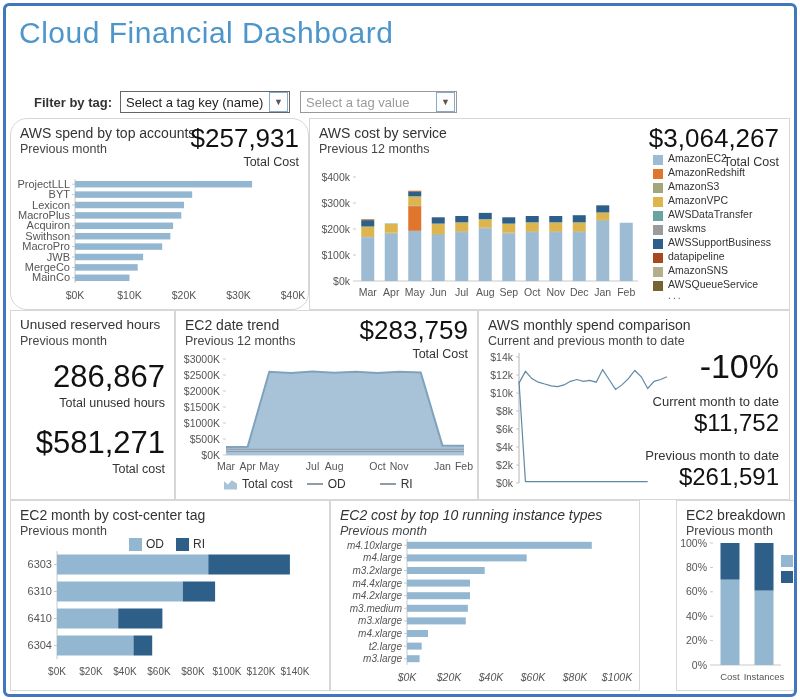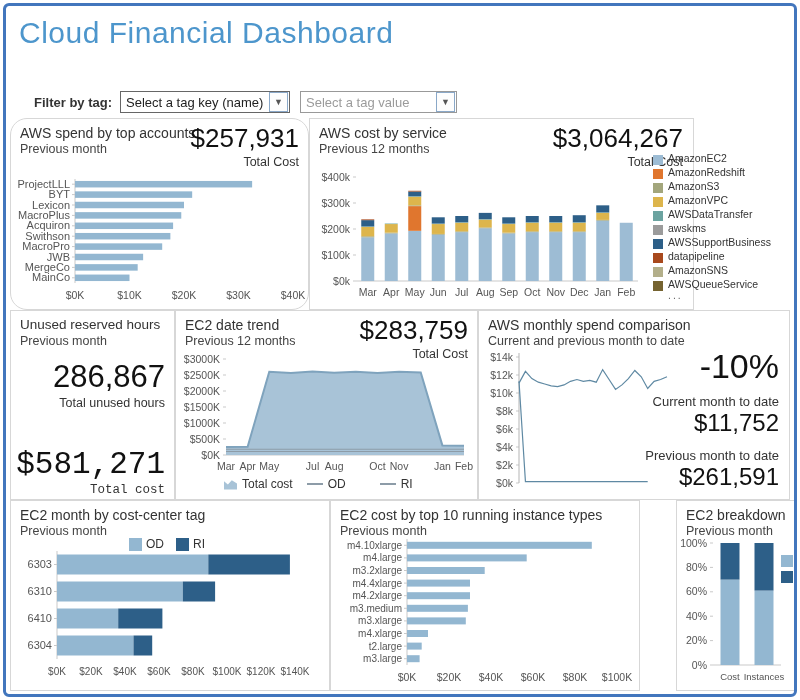--- a/index.html
+++ b/index.html
@@ -91,21 +91,21 @@
             <line x1="61" y1="104.80000000000001" x2="64" y2="104.80000000000001" stroke="#c9c9c9"></line>
             <rect x="64" y="101.55000000000001" width="54.5" height="6.5" fill="#93b7d1"></rect>
             <text x="64" y="126" text-anchor="middle" font-size="10.5" fill="#555">$0K</text>
             <text x="118.5" y="126" text-anchor="middle" font-size="10.5" fill="#555">$10K</text>
             <text x="173" y="126" text-anchor="middle" font-size="10.5" fill="#555">$20K</text>
             <text x="227.5" y="126" text-anchor="middle" font-size="10.5" fill="#555">$30K</text>
             <text x="282" y="126" text-anchor="middle" font-size="10.5" fill="#555">$40K</text>
           </svg></div>
     </div>
 
-    <div class="panel" style="left:299px;top:0;width:385px;height:192px;">
+    <div class="panel" style="left:299px;top:0;width:481px;height:192px;">
       <div class="p-title">AWS cost by service</div>
       <div class="p-sub">Previous 12 months</div>
       <div class="big-block" style="right:10px;top:4px;">
         <div class="big-num">$3,064,267</div>
         <div class="num-label">Total Cost</div>
       </div>
       <div class="chart" style="left:0;top:48px;width:340px;height:140px;"><svg width="340" height="140">
             <text x="40" y="117.5" text-anchor="end" font-size="10.5" fill="#555">$0k</text>
             <line x1="43" y1="114" x2="46" y2="114" stroke="#c9c9c9"></line>
             <text x="40" y="91.5" text-anchor="end" font-size="10.5" fill="#555">$100k</text>
@@ -233,21 +233,21 @@
         </div>
     </div>
 
     <div class="panel" style="left:0;top:192px;width:165px;height:190px;">
       <div class="p-title" style="font-size:13.5px;">Unused reserved hours</div>
       <div class="p-sub">Previous month</div>
       <div class="big-block" style="right:9px;top:48px;">
         <div class="big-num xl">286,867</div>
         <div class="num-label">Total unused hours</div>
       </div>
-      <div class="big-block" style="right:9px;top:136px;font-family:Liberation Mono, monospace;">
+      <div class="big-block" style="right:9px;top:114px;">
         <div class="big-num xl">$581,271</div>
         <div class="num-label">Total cost</div>
       </div>
     </div>
 
     <div class="panel" style="left:165px;top:192px;width:303px;height:190px;">
       <div class="p-title">EC2 date trend</div>
       <div class="p-sub">Previous 12 months</div>
       <div class="big-block" style="right:9px;top:4px;">
         <div class="big-num">$283,759</div>
@@ -358,21 +358,21 @@
             <text x="78" y="138" text-anchor="middle" font-size="10" fill="#555">$20K</text>
             <text x="112" y="138" text-anchor="middle" font-size="10" fill="#555">$40K</text>
             <text x="146" y="138" text-anchor="middle" font-size="10" fill="#555">$60K</text>
             <text x="180" y="138" text-anchor="middle" font-size="10" fill="#555">$80K</text>
             <text x="214" y="138" text-anchor="middle" font-size="10" fill="#555">$100K</text>
             <text x="248" y="138" text-anchor="middle" font-size="10" fill="#555">$120K</text>
             <text x="282" y="138" text-anchor="middle" font-size="10" fill="#555">$140K</text>
           </svg></div>
     </div>
 
-    <div class="panel" style="left:320px;top:382px;width:310px;height:191px;">
+    <div class="panel" style="left:320px;top:382px;width:310px;height:191px;font-style:italic;">
       <div class="p-title">EC2 cost by top 10 running instance types</div>
       <div class="p-sub">Previous month</div>
       <div class="chart" style="left:2px;top:34px;width:302px;height:156px;"><svg width="302" height="156">
             <line x1="74" y1="4" x2="74" y2="130" stroke="#c9c9c9"></line>
             <text x="69" y="13.8" text-anchor="end" font-size="10" fill="#555">m4.10xlarge</text>
             <line x1="71" y1="10.3" x2="74" y2="10.3" stroke="#c9c9c9"></line>
             <rect x="74" y="6.800000000000001" width="184.8" height="7" fill="#93b7d1"></rect>
             <text x="69" y="26.400000000000002" text-anchor="end" font-size="10" fill="#555">m4.large</text>
             <line x1="71" y1="22.900000000000002" x2="74" y2="22.900000000000002" stroke="#c9c9c9"></line>
             <rect x="74" y="19.400000000000002" width="119.69999999999999" height="7" fill="#93b7d1"></rect>

